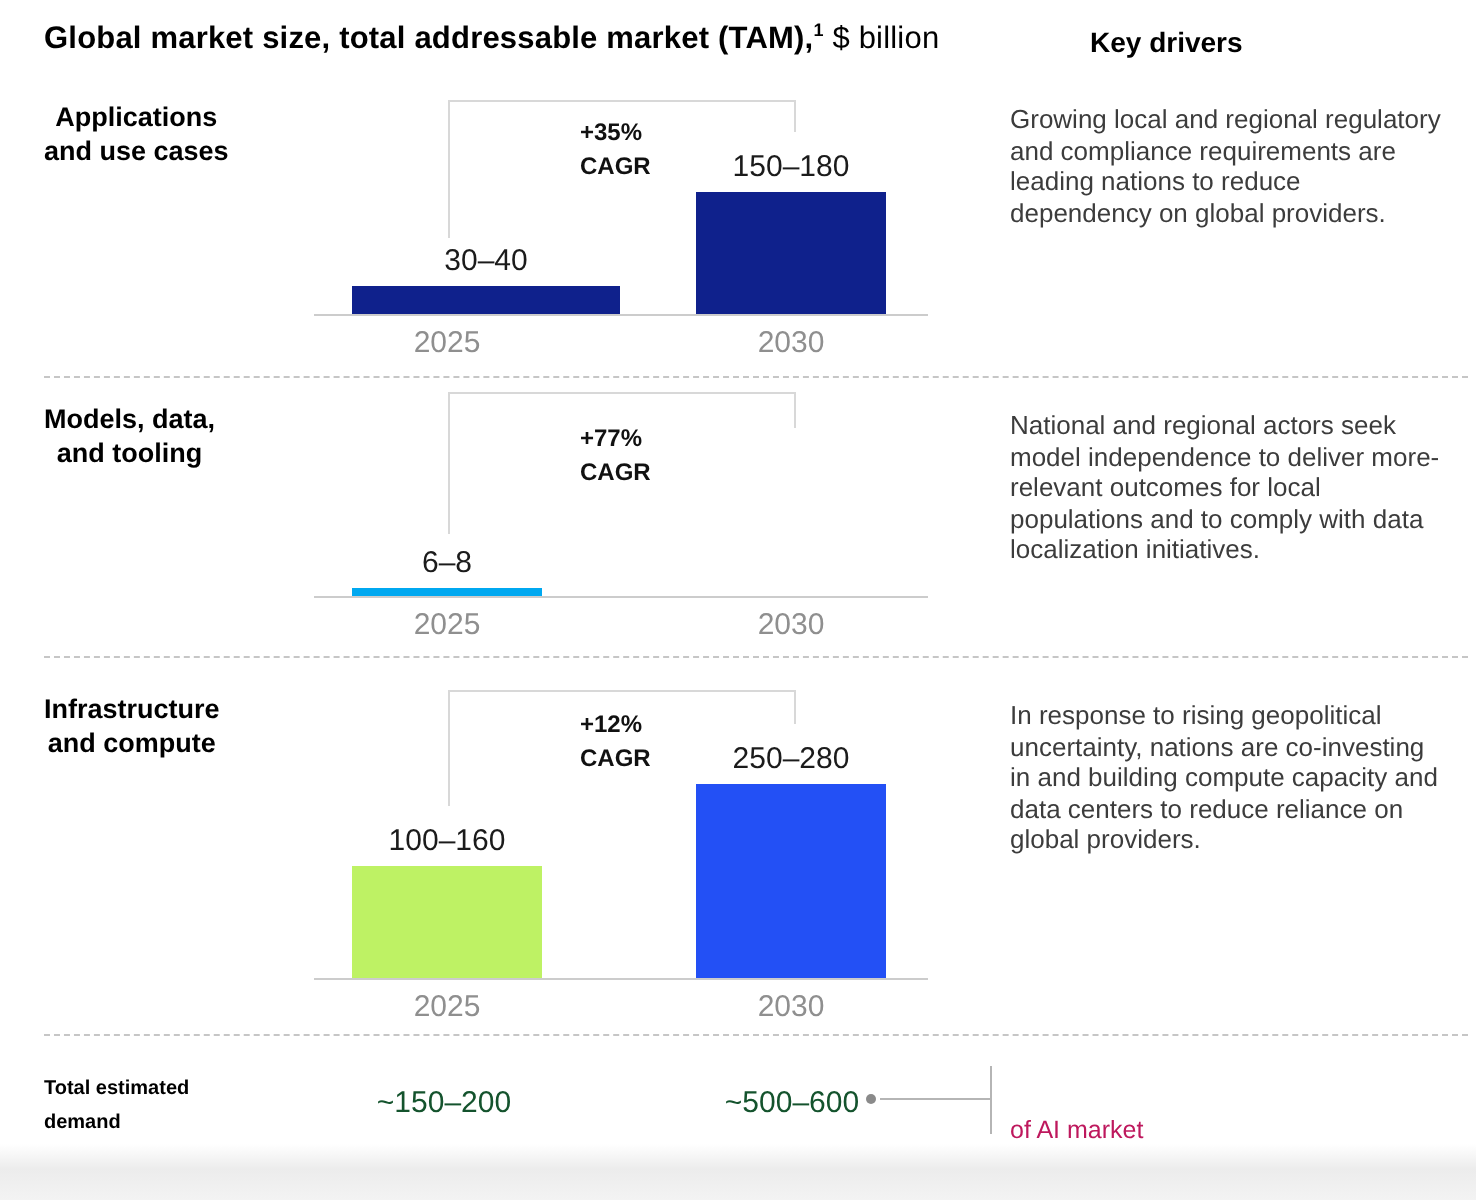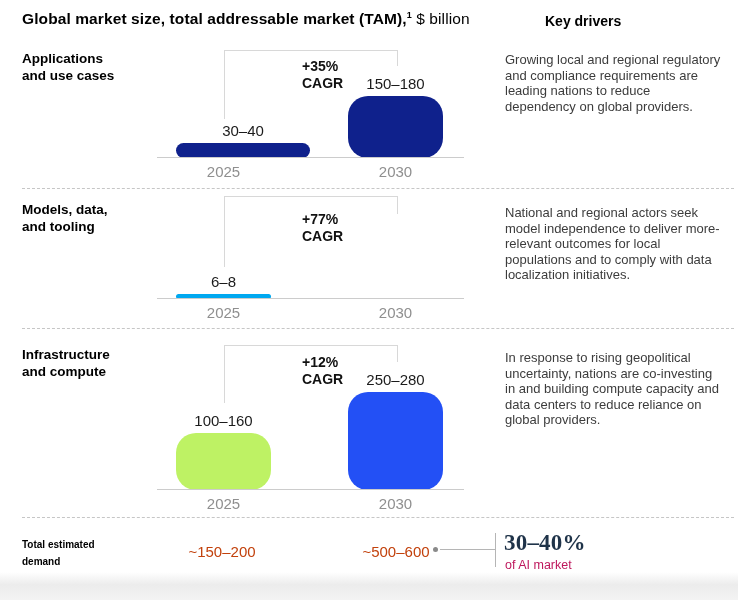--- a/index.html
+++ b/index.html
@@ -6,56 +6,56 @@
   .figure{position:relative;width:738px;height:600px;background:#ffffff;overflow:hidden;
           font-family:"Liberation Sans",sans-serif;color:#000;}
 
   
   .title{position:absolute;left:22px;top:10px;font-size:15.5px;letter-spacing:.1px;}
   .title .t-bold{font-weight:bold;}
   .title sup{font-size:9px;font-weight:bold;}
   .kd-heading{position:absolute;left:505px;top:13px;font-size:14px;font-weight:bold;padding-left:40px;}
 
   
-  .row-label{position:absolute;left:22px;font-size:13.5px;font-weight:bold;line-height:17px;}
+  .row-label{position:absolute;left:22px;font-size:13.5px;font-weight:bold;line-height:17px;text-align:center;}
   .r0 .row-label{top:50px}.r1 .row-label{top:201px}.r2 .row-label{top:346px}
 
   
   .driver{position:absolute;left:505px;width:218px;font-size:13px;line-height:15.5px;color:#3c3c3c;}
   .r0 .driver{top:52px}.r1 .driver{top:205px}.r2 .driver{top:350px}
 
   
   .chart{position:absolute;left:157px;width:307px;height:120px;}
   .r0 .chart{top:38px}.r1 .chart{top:179px}.r2 .chart{top:370px}
   .axis{position:absolute;left:0;right:0;bottom:0;height:1px;background:#cccccc;}
-  .bar{position:absolute;bottom:0;width:95px;border-radius:20px;}
+  .bar{position:absolute;bottom:0;width:95px;}
   .bar.b2025{left:19px}.bar.b2030{left:191px}
   .bar-value{position:absolute;bottom:calc(100% + 4px);left:50%;transform:translateX(-50%);
              white-space:nowrap;font-size:15px;color:#1b1b1b;}
   .year{position:absolute;top:calc(100% + 5px);width:95px;text-align:center;font-size:15px;color:#8f8f8f;}
   .year.y2025{left:19px}.year.y2030{left:191px}
 
   
   .bracket-h{position:absolute;left:224px;width:174px;height:1px;background:#d8d8d8;}
   .bracket-l{position:absolute;left:224px;width:1px;background:#d8d8d8;}
   .bracket-r{position:absolute;left:397px;width:1px;background:#d8d8d8;}
   .r0 .bracket-h{top:50px}.r0 .bracket-l{top:50px;height:69px}.r0 .bracket-r{top:50px;height:16px}
   .r1 .bracket-h{top:196px}.r1 .bracket-l{top:196px;height:71px}.r1 .bracket-r{top:196px;height:18px}
   .r2 .bracket-h{top:345px}.r2 .bracket-l{top:345px;height:58px}.r2 .bracket-r{top:345px;height:17px}
 
-  .cagr{position:absolute;left:302px;font-size:14px;font-weight:bold;line-height:16.5px;color:#111;}
+  .cagr{position:absolute;left:290px;font-size:12px;font-weight:bold;line-height:16.5px;color:#111;}
   .r0 .cagr{top:58px}.r1 .cagr{top:211px}.r2 .cagr{top:354px}
 
   
   .sep{position:absolute;left:22px;width:712px;height:0;border-top:1px dashed #c6c6c6;}
   .sep.s0{top:188px}.sep.s1{top:328px}.sep.s2{top:517px}
 
   
   .total-label{position:absolute;left:22px;top:536px;font-size:10px;font-weight:bold;line-height:17px;}
-  .total-val{position:absolute;top:543px;width:130px;text-align:center;font-size:15px;color:#c2410c;}
+  .total-val{position:absolute;top:543px;width:130px;text-align:center;font-size:15px;color:#14532d;}
   .total-val.v2025{left:157px}.total-val.v2030{left:331px}
   .dot{position:absolute;left:433px;top:547px;width:5px;height:5px;border-radius:50%;background:#8a8a8a;}
   .callout-line-h{position:absolute;left:440px;top:549px;width:55px;height:1px;background:#b5b5b5;}
   .callout-line-v{position:absolute;left:495px;top:533px;width:1px;height:34px;background:#b5b5b5;}
   .callout-value{position:absolute;left:504px;top:530px;font-family:"Liberation Serif",serif;
                  font-weight:bold;font-size:23px;letter-spacing:.2px;}
   .callout-caption{position:absolute;left:505px;top:558px;font-size:12.5px;color:#be185d;}
 
   
   .bottom-band{position:absolute;left:0;top:572px;width:738px;height:28px;
@@ -151,17 +151,16 @@
 
   <div class="total-label">
     <div>Total estimated</div>
     <div>demand</div>
   </div>
   <div class="total-val v2025">~150–200</div>
   <div class="total-val v2030">~500–600</div>
   <div class="dot"></div>
   <div class="callout-line-h"></div>
   <div class="callout-line-v"></div>
-  <div class="callout-value" style="color: rgb(31, 51, 73);">30–40%</div>
   <div class="callout-caption">of AI market</div>
 
   <div class="bottom-band"></div>
 </div>
 
 </body></html>

